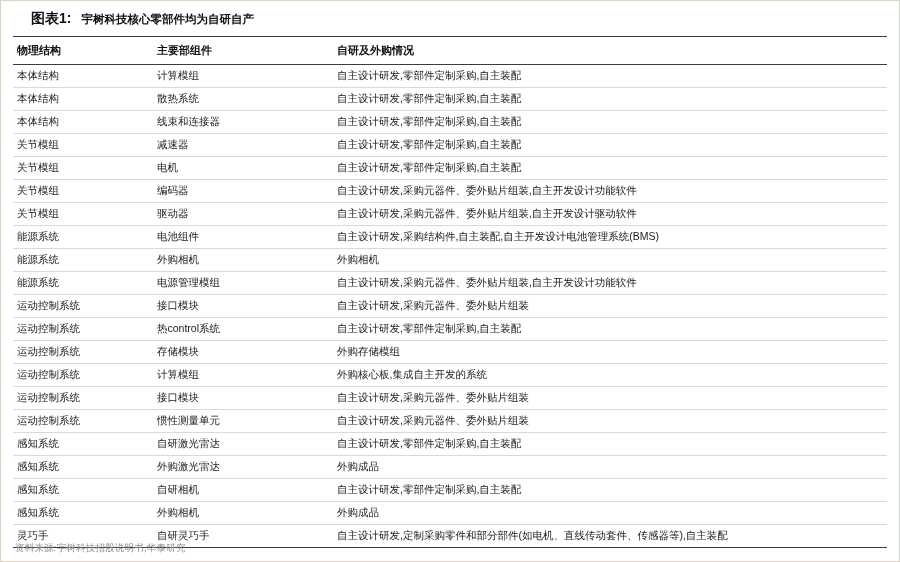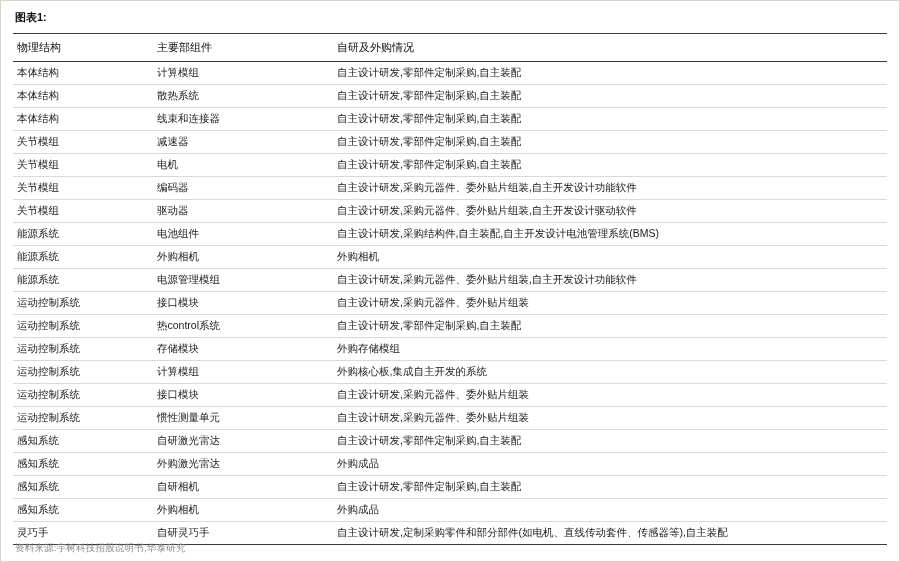--- a/index.html
+++ b/index.html
@@ -24,42 +24,43 @@
     background: #ffffff;
   }
   
   .title-bar {
     display: flex;
     align-items: baseline;
     padding: 9px 2px 8px 2px;
     border-bottom: 1.5px solid #3c3c3c;
   }
   .title-label {
-    font-size: 11px;
+    font-size: 14px;
     font-weight: bold;
     color: #111111;
     white-space: nowrap;
+    margin-left: 16px;
   }
   .title-text {
     font-size: 11.5px;
     font-weight: bold;
     color: #111111;
     margin-left: 10px;
     white-space: nowrap;
   }
   
   table.data-table {
     width: 100%;
     border-collapse: collapse;
     table-layout: fixed;
   }
   table.data-table th {
     text-align: left;
     font-size: 11px;
-    font-weight: normal;
+    font-weight: bold;
     color: #111111;
     padding: 6px 4px 6px 4px;
     border-bottom: 1px solid #3c3c3c;
     white-space: nowrap;
   }
   table.data-table td {
     text-align: left;
     font-size: 10.5px;
     font-weight: normal;
     color: #1a1a1a;
@@ -84,20 +85,21 @@
     letter-spacing: 0.2px;
   }
 </style>
 </head>
 <body>
 
 <div class="page">
 
   <div class="title-bar">
     <span class="title-label">图表1:</span>
+    <span class="title-text">宇树科技核心零部件均为自研自产</span>
   </div>
 
   <table class="data-table">
     <thead>
       <tr>
         <th class="col-1">物理结构</th>
         <th class="col-2">主要部组件</th>
         <th class="col-3">自研及外购情况</th>
       </tr>
     </thead>

